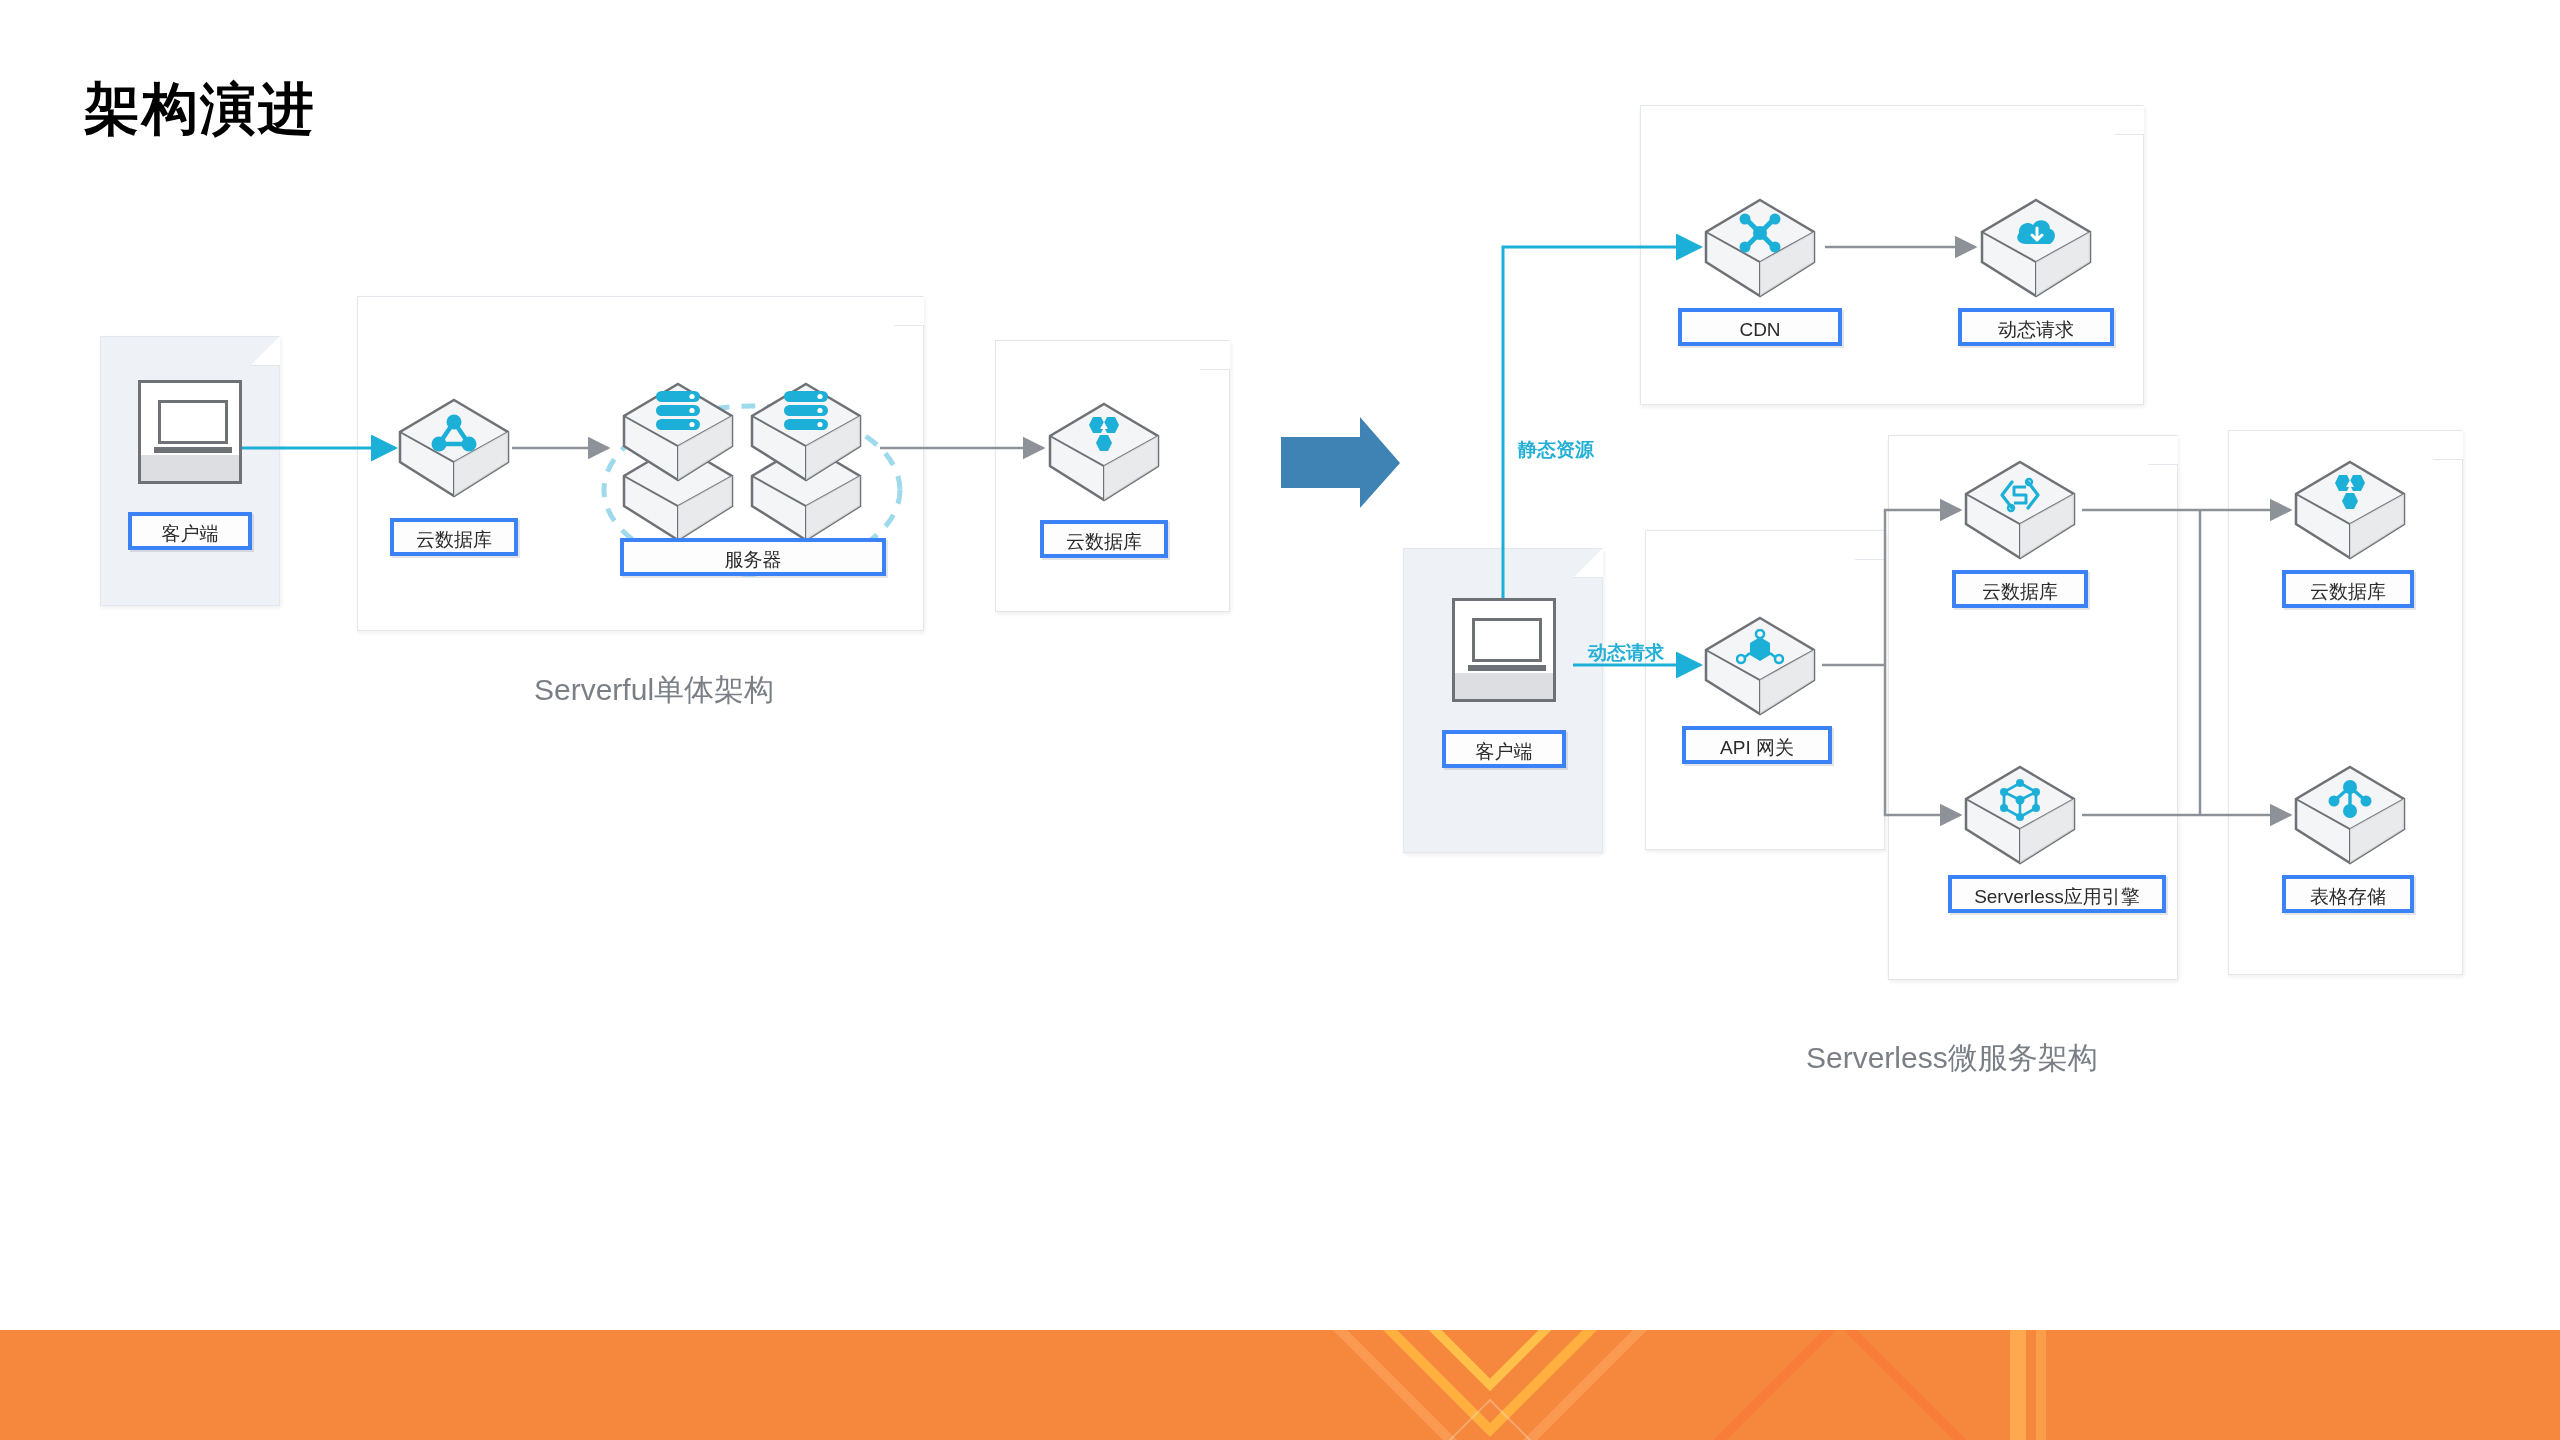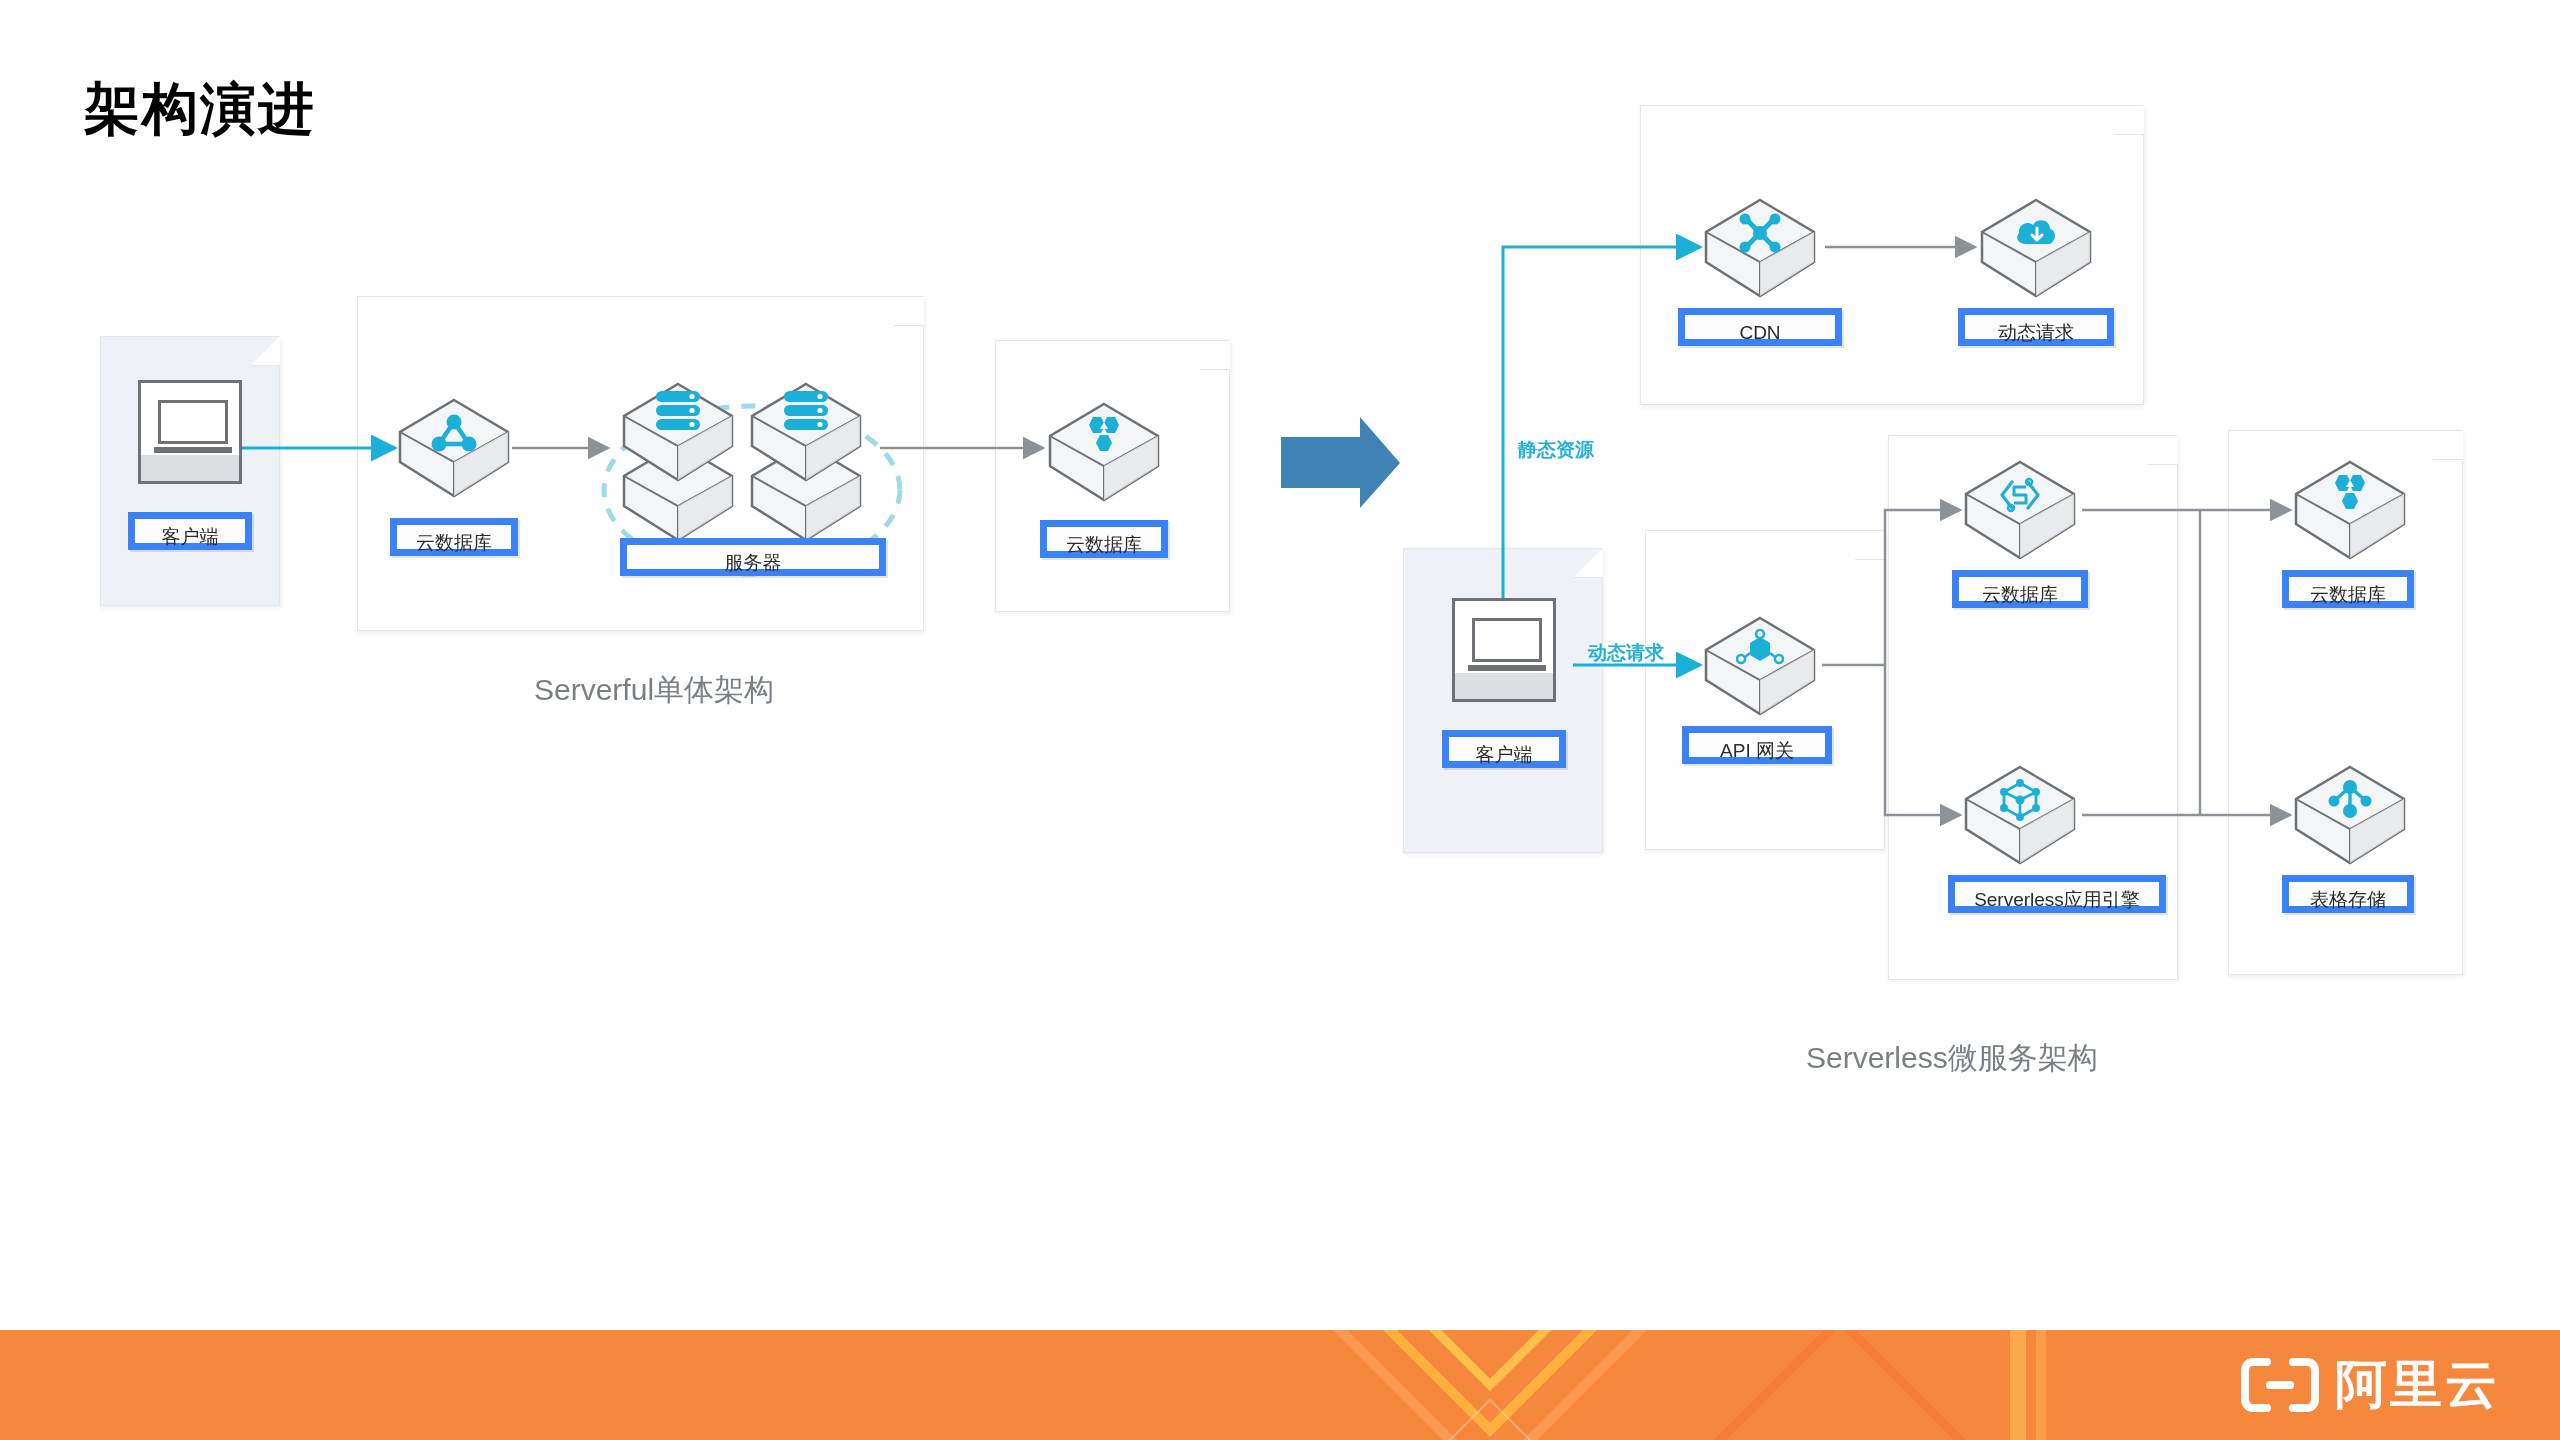--- a/index.html
+++ b/index.html
@@ -51,21 +51,21 @@
     position: absolute; left: 0; top: 14px;
     width: 116px; height: 46px;
     display: flex; align-items: center; justify-content: center;
     pointer-events: none;
   }
 
   
   .chip {
     position: absolute;
     background: #fdfdfd;
-    border: 7px solid #3b82f6;
+    border: 4px solid #3b82f6;
     box-shadow: 2px 2px 0 rgba(0,0,0,0.10);
     font-size: 19px;
     color: #2b2b2b;
     height: 38px;
     line-height: 36px;
     text-align: center;
     white-space: nowrap;
     padding: 0 14px;
   }
 
@@ -462,21 +462,13 @@
   <svg width="2560" height="110" viewBox="0 0 2560 110" style="position:absolute; left:0; top:0;">
     <path d="M1320 -20 L1490 150 L1660 -20" fill="none" stroke="#fa9a52" stroke-width="10"></path>
     <path d="M1370 -20 L1490 100 L1610 -20" fill="none" stroke="#ffb03f" stroke-width="10"></path>
     <path d="M1415 -20 L1490 55  L1565 -20" fill="none" stroke="#ffc04a" stroke-width="9"></path>
     <path d="M1700 130 L1840 -10 L1980 130" fill="none" stroke="#f8793a" stroke-width="9" opacity="0.75"></path>
     <path d="M1930 130 L2010 -10 L2010 130" fill="none" stroke="#ffa94e" stroke-width="0"></path>
     <rect x="2010" y="-10" width="16" height="140" fill="#ffae53" opacity="0.85"></rect>
     <rect x="2036" y="-10" width="10" height="140" fill="#ffae53" opacity="0.6"></rect>
     <path d="M1430 130 L1490 70 L1550 130" fill="none" stroke="#ffffff" stroke-width="2" opacity="0.25"></path>
   </svg>
-  <div class="logo">
-    <svg width="78" height="58" viewBox="0 0 78 58">
-      <path d="M26 6 L12 6 C7 6 4 10 4 15 L4 43 C4 48 7 52 12 52 L26 52" fill="none" stroke="#ffffff" stroke-width="8" stroke-linecap="round" stroke-linejoin="round"></path>
-      <path d="M52 6 L66 6 C71 6 74 10 74 15 L74 43 C74 48 71 52 66 52 L52 52" fill="none" stroke="#ffffff" stroke-width="8" stroke-linecap="round" stroke-linejoin="round"></path>
-      <rect x="25" y="25" width="28" height="8" rx="4" fill="#ffffff"></rect>
-    </svg>
-    <div class="logo-text">阿里云</div>
-  </div>
 </div>
 
 </body></html>

